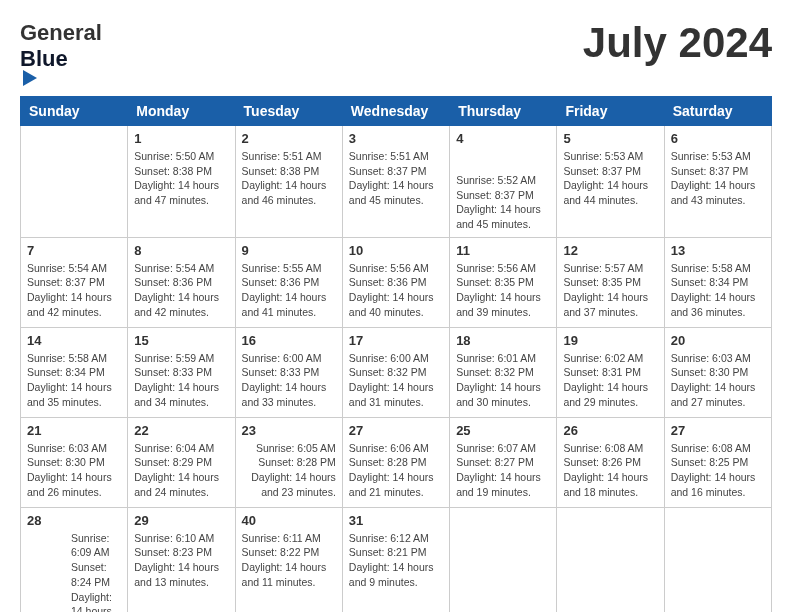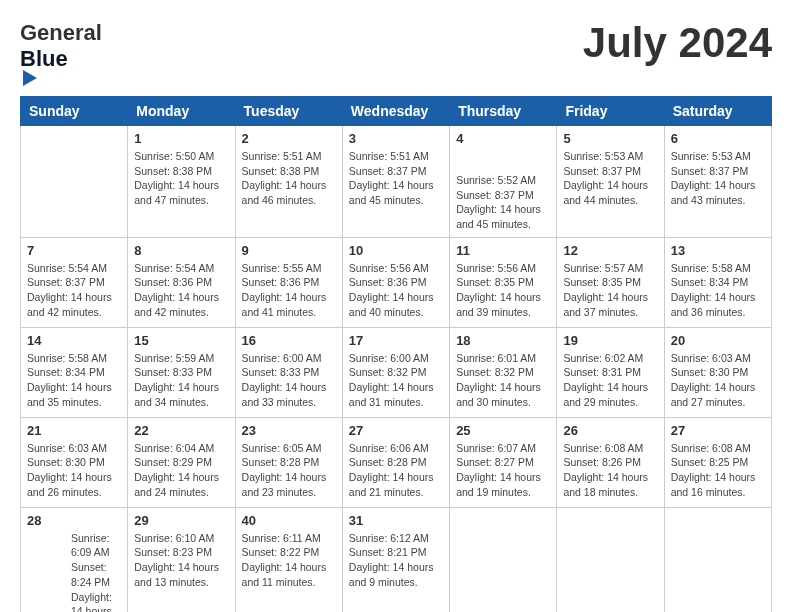--- a/index.html
+++ b/index.html
@@ -285,21 +285,21 @@
         </td>
         <td>
           <div class="day-number">22</div>
           <div class="day-info" style="white-space: pre-line;">Sunrise: 6:04 AM
 Sunset: 8:29 PM
 Daylight: 14 hours
 and 24 minutes.</div>
         </td>
         <td>
           <div class="day-number">23</div>
-          <div class="day-info" style="white-space: pre-line;">Sunrise: 6:05 AM
+          <div class="day-info" style="white-space: pre-line; text-align: right;">Sunrise: 6:05 AM
 Sunset: 8:28 PM
 Daylight: 14 hours
 and 23 minutes.</div>
         </td>
         <td>
           <div class="day-number">27</div>
           <div class="day-info" style="white-space: pre-line;">Sunrise: 6:06 AM
 Sunset: 8:28 PM
 Daylight: 14 hours
 and 21 minutes.</div>

